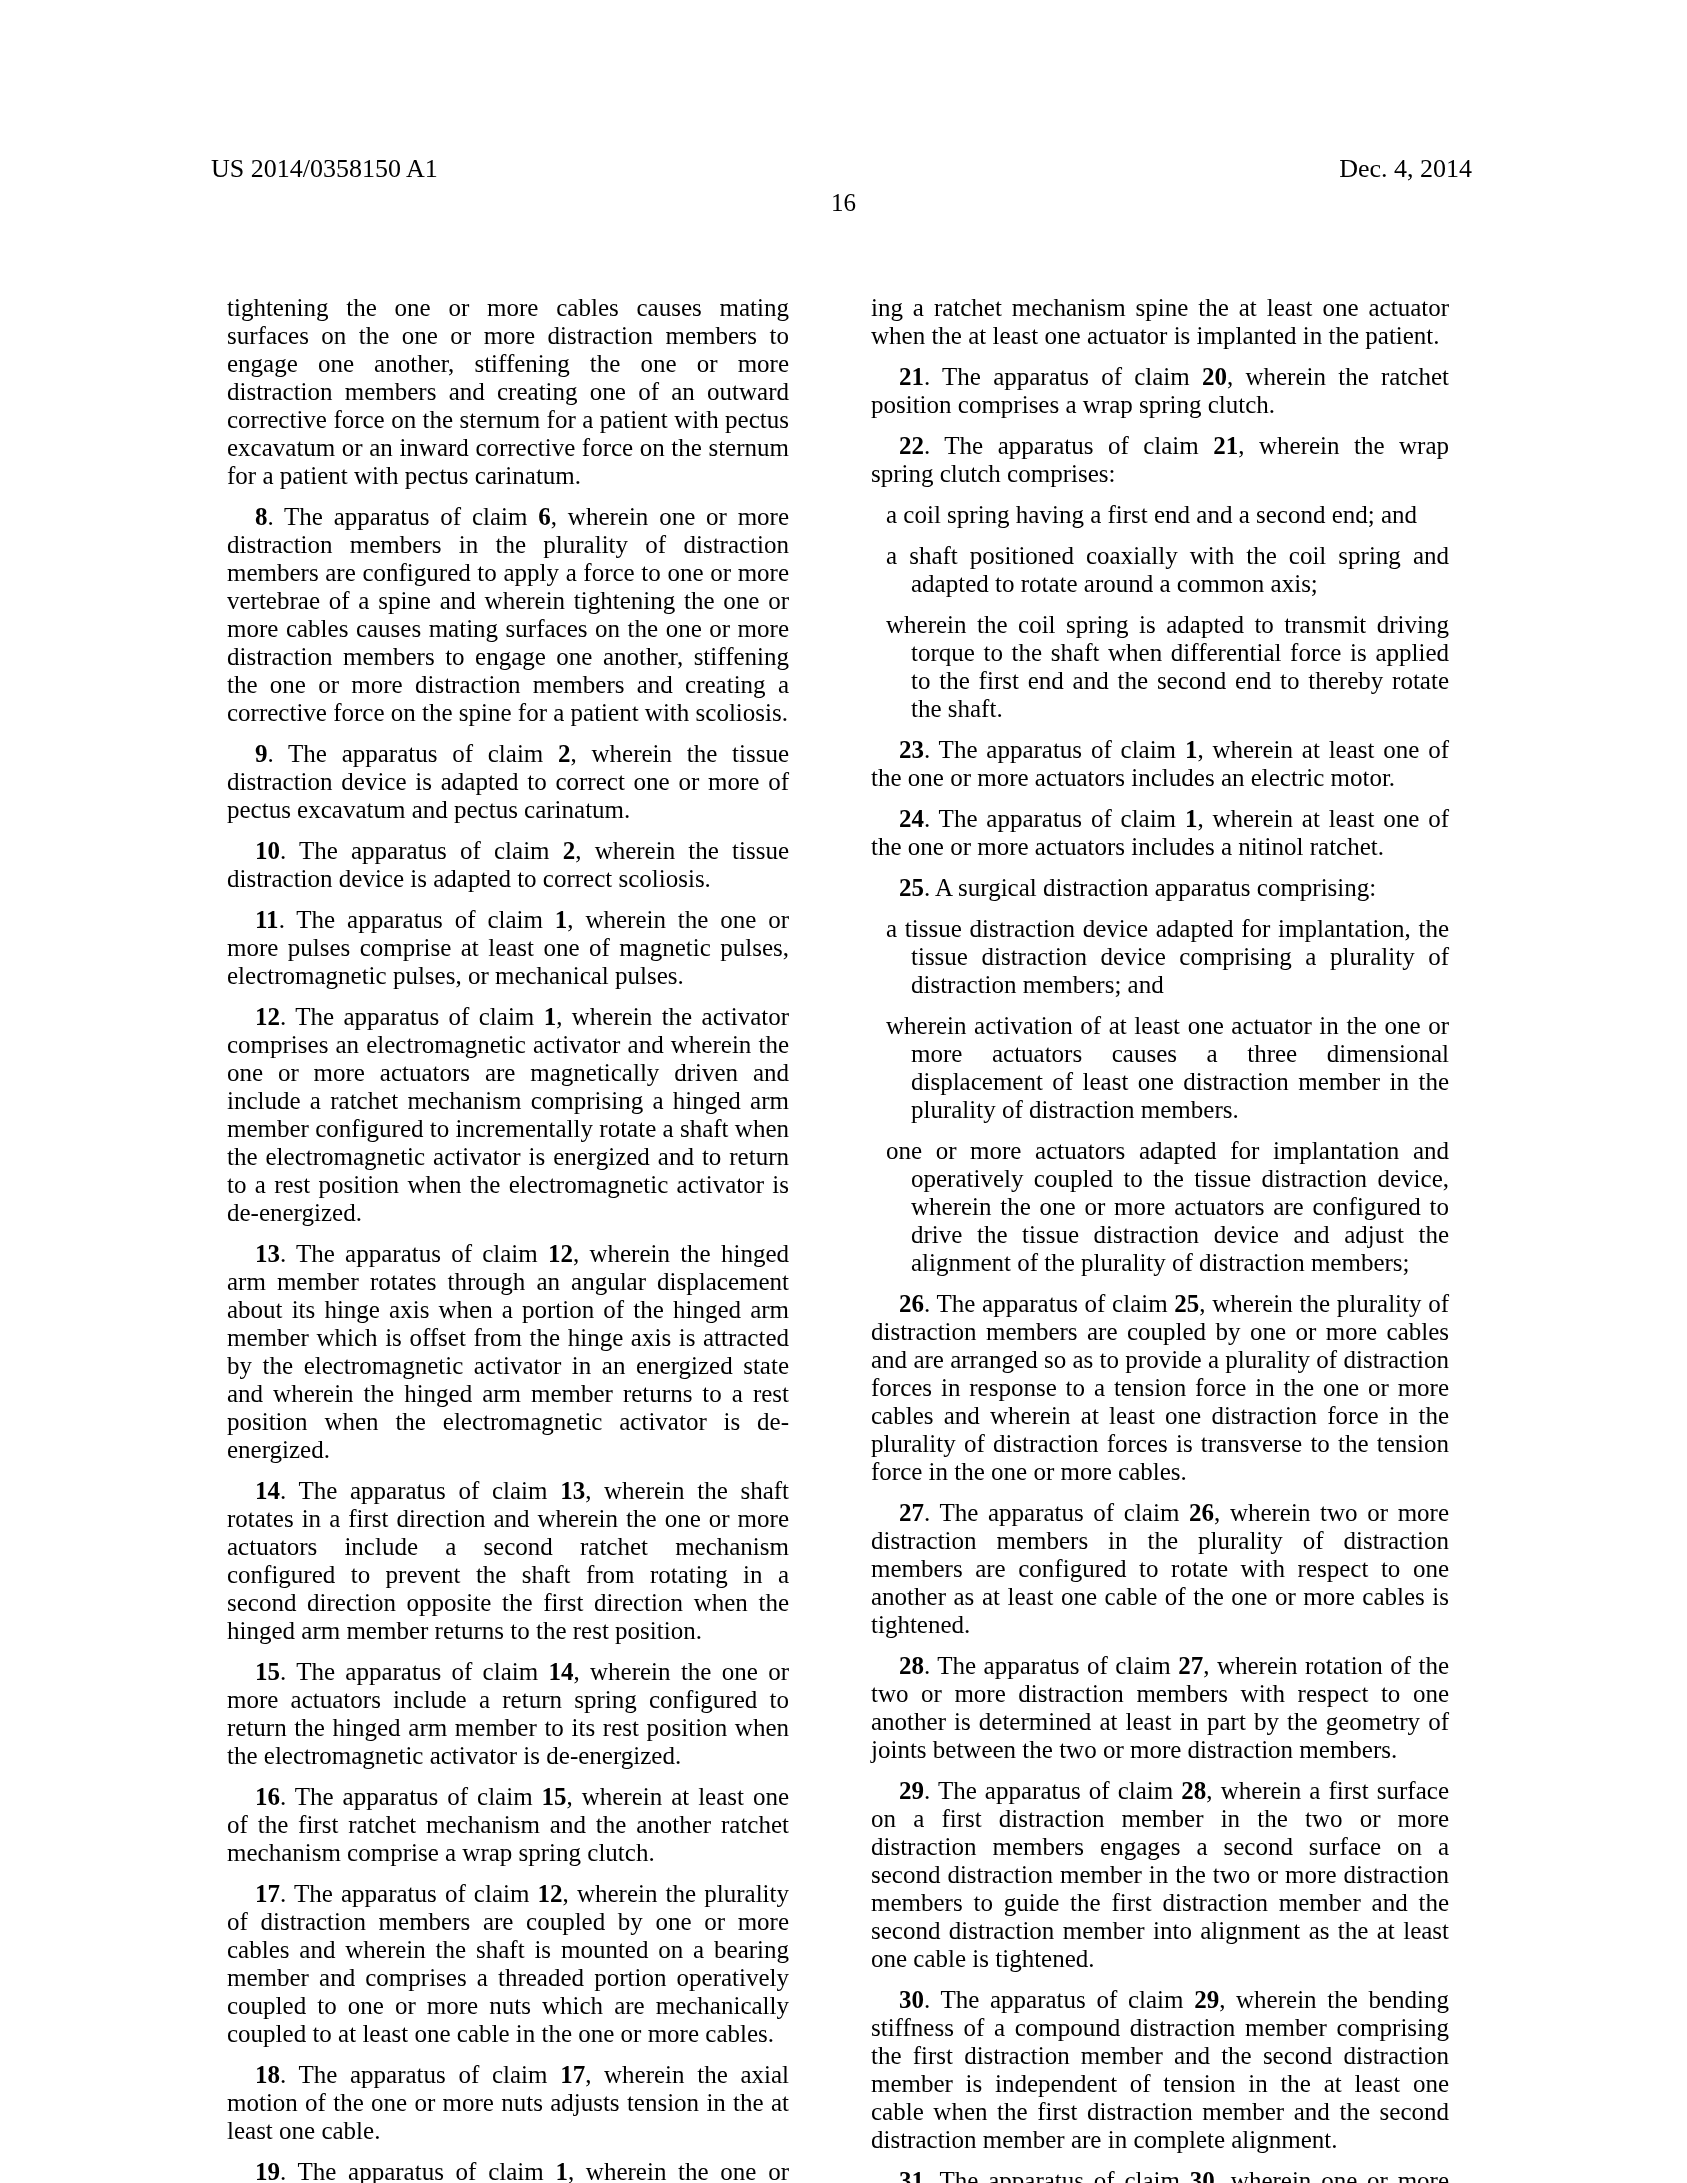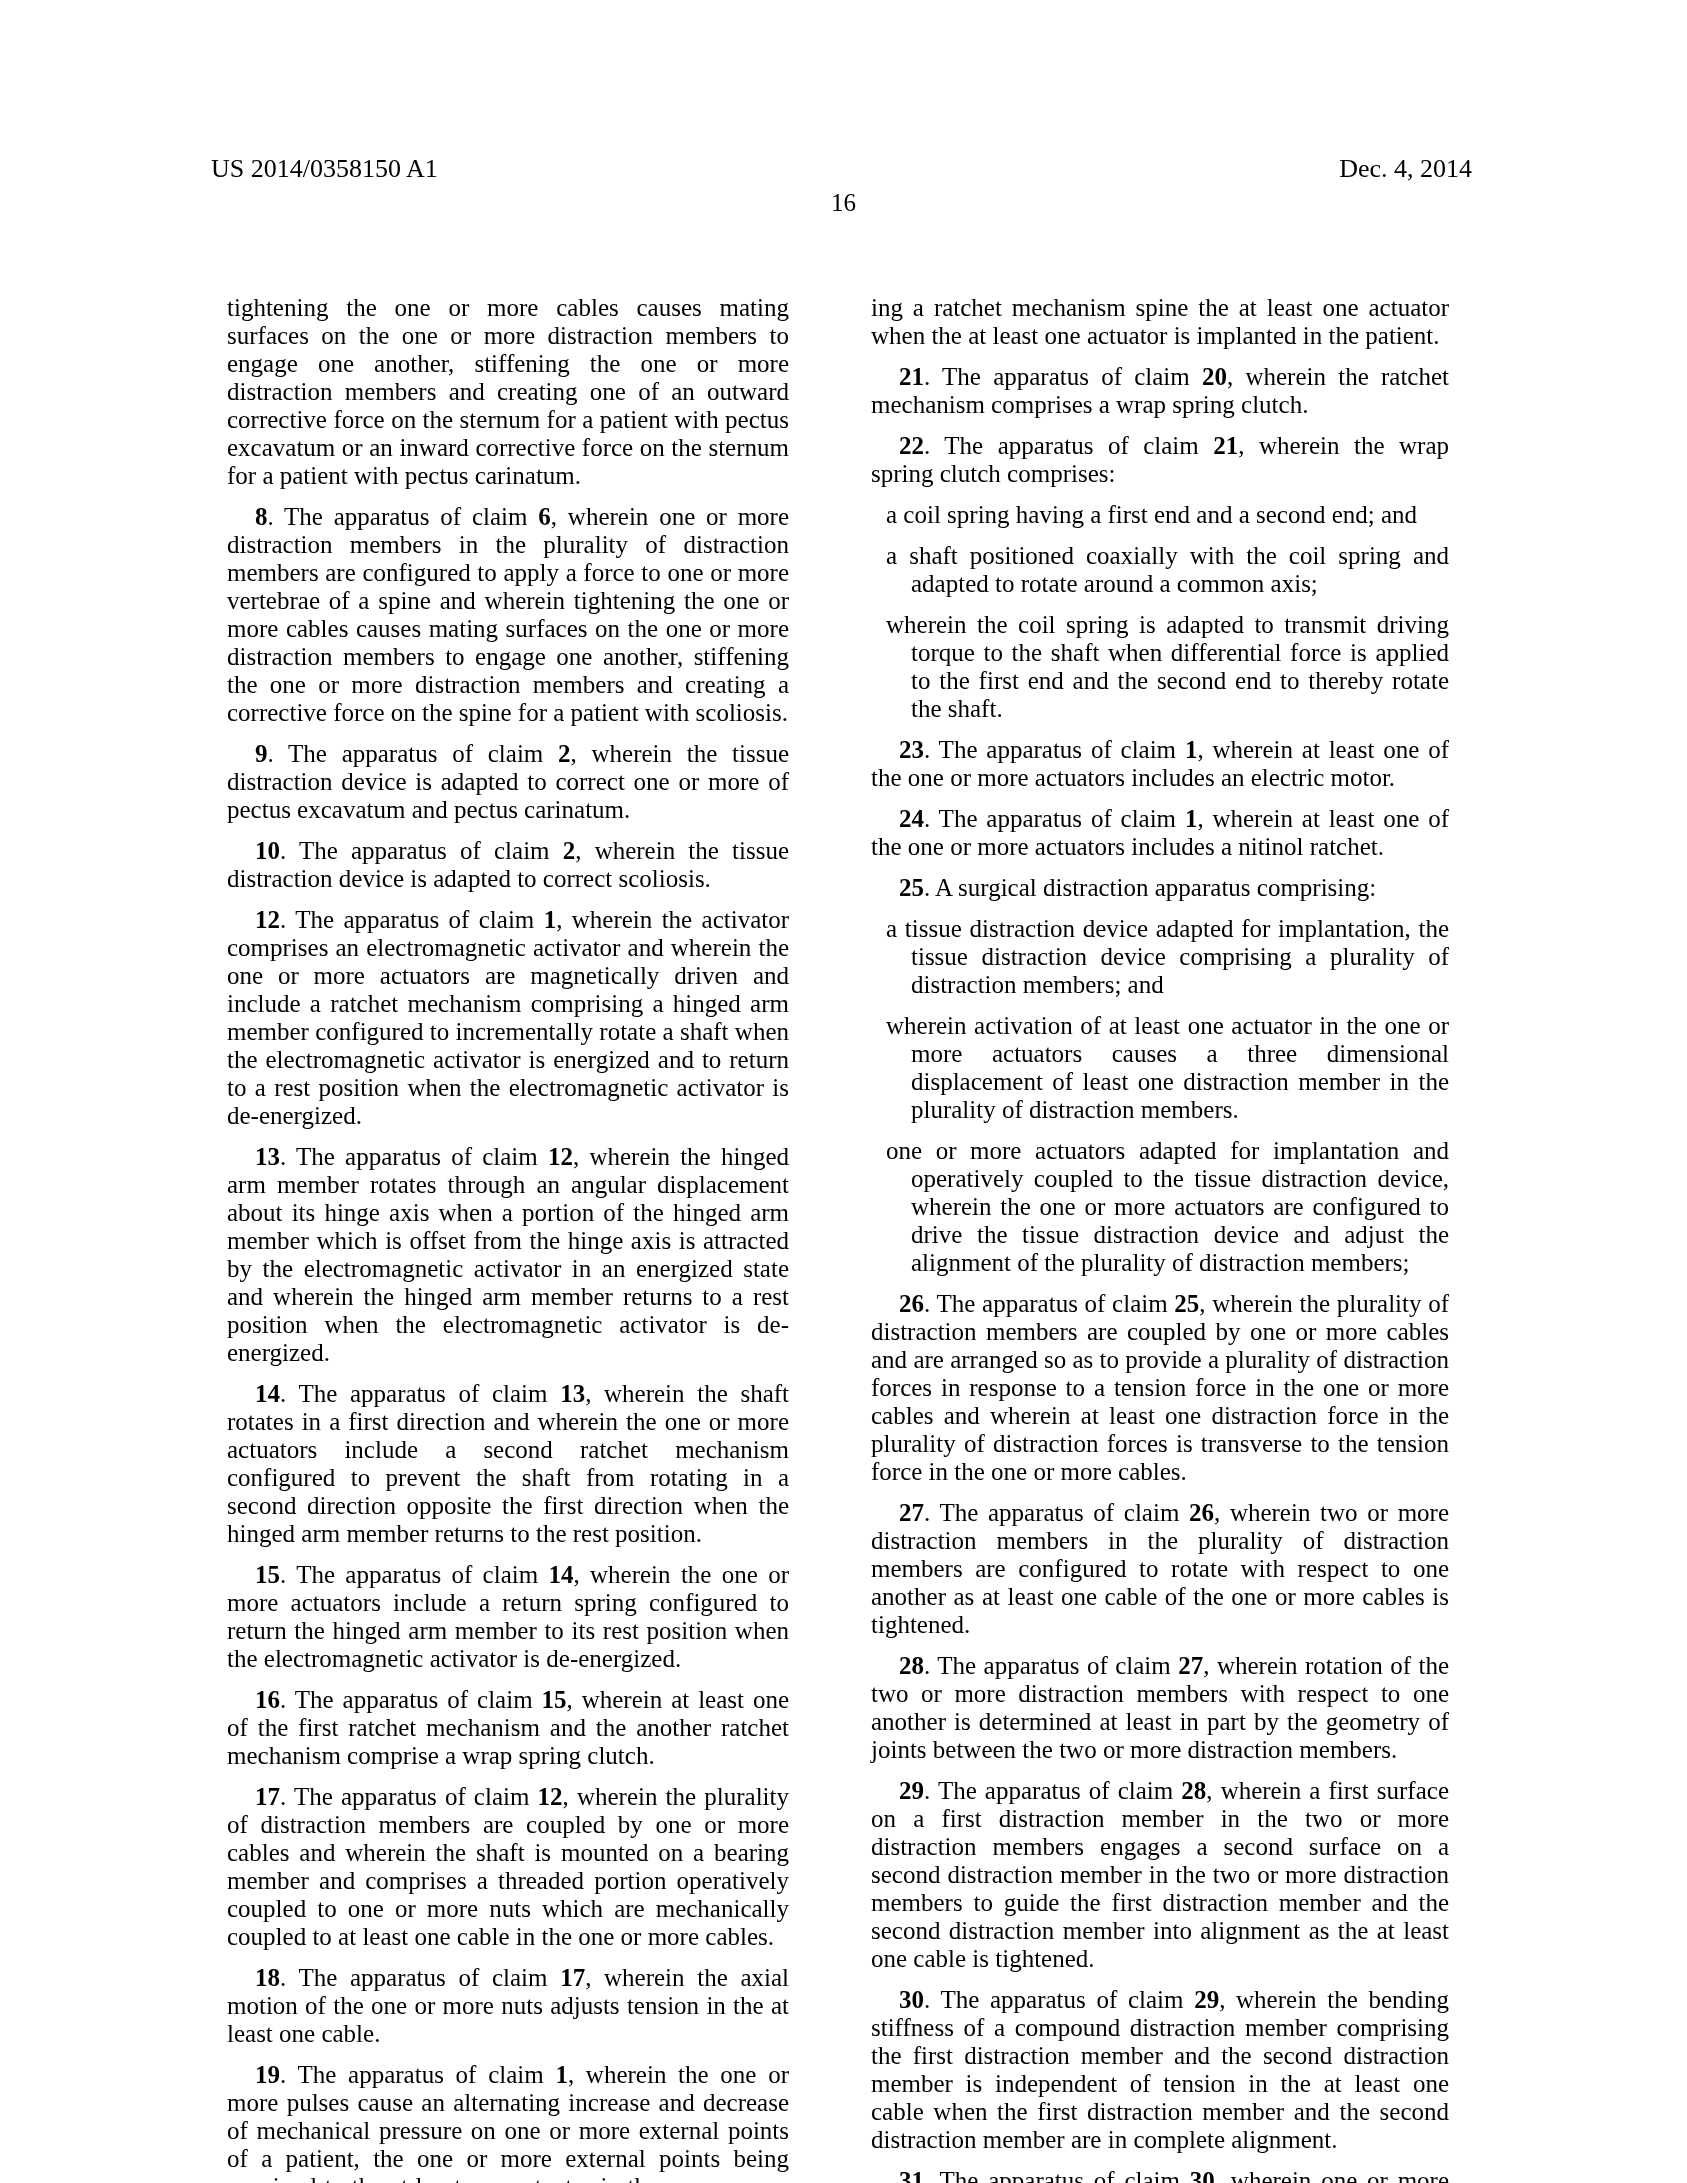--- a/index.html
+++ b/index.html
@@ -44,33 +44,34 @@
 </div>
 
 <div class="page-num">16</div>
 
 <div class="columns">
   <div class="col col-left" id="col-left">
       <div class="p cont"><span>tightening the one or more cables causes mating surfaces on the one or more distraction members to engage one another, stiffening the one or more distraction members and creating one of an outward corrective force on the sternum for a patient with pectus excavatum or an inward corrective force on the sternum for a patient with pectus carinatum.</span></div>
       <div class="p para"><span class="bold">8</span><span>. The apparatus of claim </span><span class="bold">6</span><span>, wherein one or more distraction members in the plurality of distraction members are configured to apply a force to one or more vertebrae of a spine and wherein tightening the one or more cables causes mating surfaces on the one or more distraction members to engage one another, stiffening the one or more distraction members and creating a corrective force on the spine for a patient with scoliosis.</span></div>
       <div class="p para"><span class="bold">9</span><span>. The apparatus of claim </span><span class="bold">2</span><span>, wherein the tissue distraction device is adapted to correct one or more of pectus excavatum and pectus carinatum.</span></div>
       <div class="p para"><span class="bold">10</span><span>. The apparatus of claim </span><span class="bold">2</span><span>, wherein the tissue distraction device is adapted to correct scoliosis.</span></div>
+      <div class="p para"><span class="bold">11</span><span>. The apparatus of claim </span><span class="bold">1</span><span>, wherein the one or more pulses comprise at least one of magnetic pulses, electromagnetic pulses, or mechanical pulses.</span></div>
       <div class="p para"><span class="bold">12</span><span>. The apparatus of claim </span><span class="bold">1</span><span>, wherein the activator comprises an electromagnetic activator and wherein the one or more actuators are magnetically driven and include a ratchet mechanism comprising a hinged arm member configured to incrementally rotate a shaft when the electromagnetic activator is energized and to return to a rest position when the electromagnetic activator is de-energized.</span></div>
       <div class="p para"><span class="bold">13</span><span>. The apparatus of claim </span><span class="bold">12</span><span>, wherein the hinged arm member rotates through an angular displacement about its hinge axis when a portion of the hinged arm member which is offset from the hinge axis is attracted by the electromagnetic activator in an energized state and wherein the hinged arm member returns to a rest position when the electromagnetic activator is de-energized.</span></div>
       <div class="p para"><span class="bold">14</span><span>. The apparatus of claim </span><span class="bold">13</span><span>, wherein the shaft rotates in a first direction and wherein the one or more actuators include a second ratchet mechanism configured to prevent the shaft from rotating in a second direction opposite the first direction when the hinged arm member returns to the rest position.</span></div>
       <div class="p para"><span class="bold">15</span><span>. The apparatus of claim </span><span class="bold">14</span><span>, wherein the one or more actuators include a return spring configured to return the hinged arm member to its rest position when the electromagnetic activator is de-energized.</span></div>
       <div class="p para"><span class="bold">16</span><span>. The apparatus of claim </span><span class="bold">15</span><span>, wherein at least one of the first ratchet mechanism and the another ratchet mechanism comprise a wrap spring clutch.</span></div>
       <div class="p para"><span class="bold">17</span><span>. The apparatus of claim </span><span class="bold">12</span><span>, wherein the plurality of distraction members are coupled by one or more cables and wherein the shaft is mounted on a bearing member and comprises a threaded portion operatively coupled to one or more nuts which are mechanically coupled to at least one cable in the one or more cables.</span></div>
       <div class="p para"><span class="bold">18</span><span>. The apparatus of claim </span><span class="bold">17</span><span>, wherein the axial motion of the one or more nuts adjusts tension in the at least one cable.</span></div>
       <div class="p para"><span class="bold">19</span><span>. The apparatus of claim </span><span class="bold">1</span><span>, wherein the one or more pulses cause an alternating increase and decrease of mechanical pressure on one or more external points of a patient, the one or more external points being proximal to the at least one actuator in the one or more actuators.</span></div>
       <div class="p para"><span class="bold">20</span><span>. The apparatus of claim </span><span class="bold">19</span><span>, wherein the alternating increase and decrease of mechanical pressure is effected through tissues belonging to the patient by mechanically driv-</span></div>
     </div>
   <div class="col col-right" id="col-right">
       <div class="p cont"><span>ing a ratchet mechanism spine the at least one actuator when the at least one actuator is implanted in the patient.</span></div>
-      <div class="p para"><span class="bold">21</span><span>. The apparatus of claim </span><span class="bold">20</span><span>, wherein the ratchet mechanism comprises a wrap spring clutch.</span></div>
+      <div class="p para"><span class="bold">21</span><span>. The apparatus of claim </span><span class="bold">20</span><span>, wherein the ratchet position comprises a wrap spring clutch.</span></div>
       <div class="p para"><span class="bold">22</span><span>. The apparatus of claim </span><span class="bold">21</span><span>, wherein the wrap spring clutch comprises:</span></div>
       <div class="p sub"><span>a coil spring having a first end and a second end; and</span></div>
       <div class="p sub"><span>a shaft positioned coaxially with the coil spring and adapted to rotate around a common axis;</span></div>
       <div class="p sub"><span>wherein the coil spring is adapted to transmit driving torque to the shaft when differential force is applied to the first end and the second end to thereby rotate the shaft.</span></div>
       <div class="p para"><span class="bold">23</span><span>. The apparatus of claim </span><span class="bold">1</span><span>, wherein at least one of the one or more actuators includes an electric motor.</span></div>
       <div class="p para"><span class="bold">24</span><span>. The apparatus of claim </span><span class="bold">1</span><span>, wherein at least one of the one or more actuators includes a nitinol ratchet.</span></div>
       <div class="p para"><span class="bold">25</span><span>. A surgical distraction apparatus comprising:</span></div>
       <div class="p sub"><span>a tissue distraction device adapted for implantation, the tissue distraction device comprising a plurality of distraction members; and</span></div>
       <div class="p sub"><span>wherein activation of at least one actuator in the one or more actuators causes a three dimensional displacement of least one distraction member in the plurality of distraction members.</span></div>
       <div class="p sub"><span>one or more actuators adapted for implantation and operatively coupled to the tissue distraction device, wherein the one or more actuators are configured to drive the tissue distraction device and adjust the alignment of the plurality of distraction members;</span></div>

